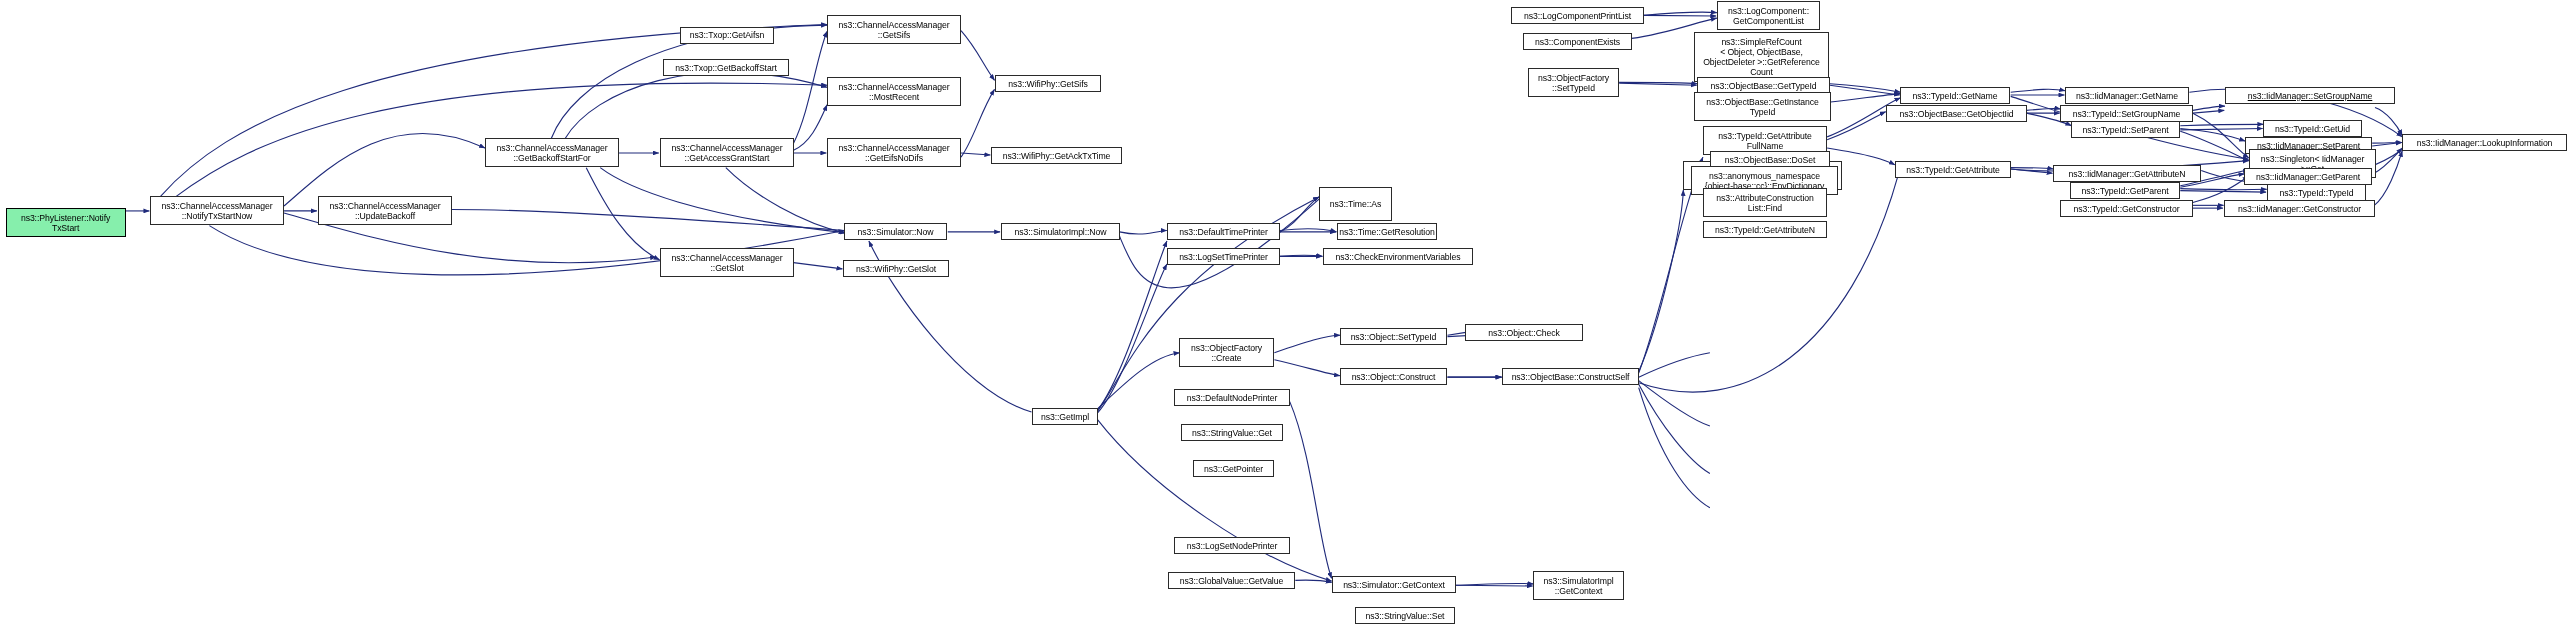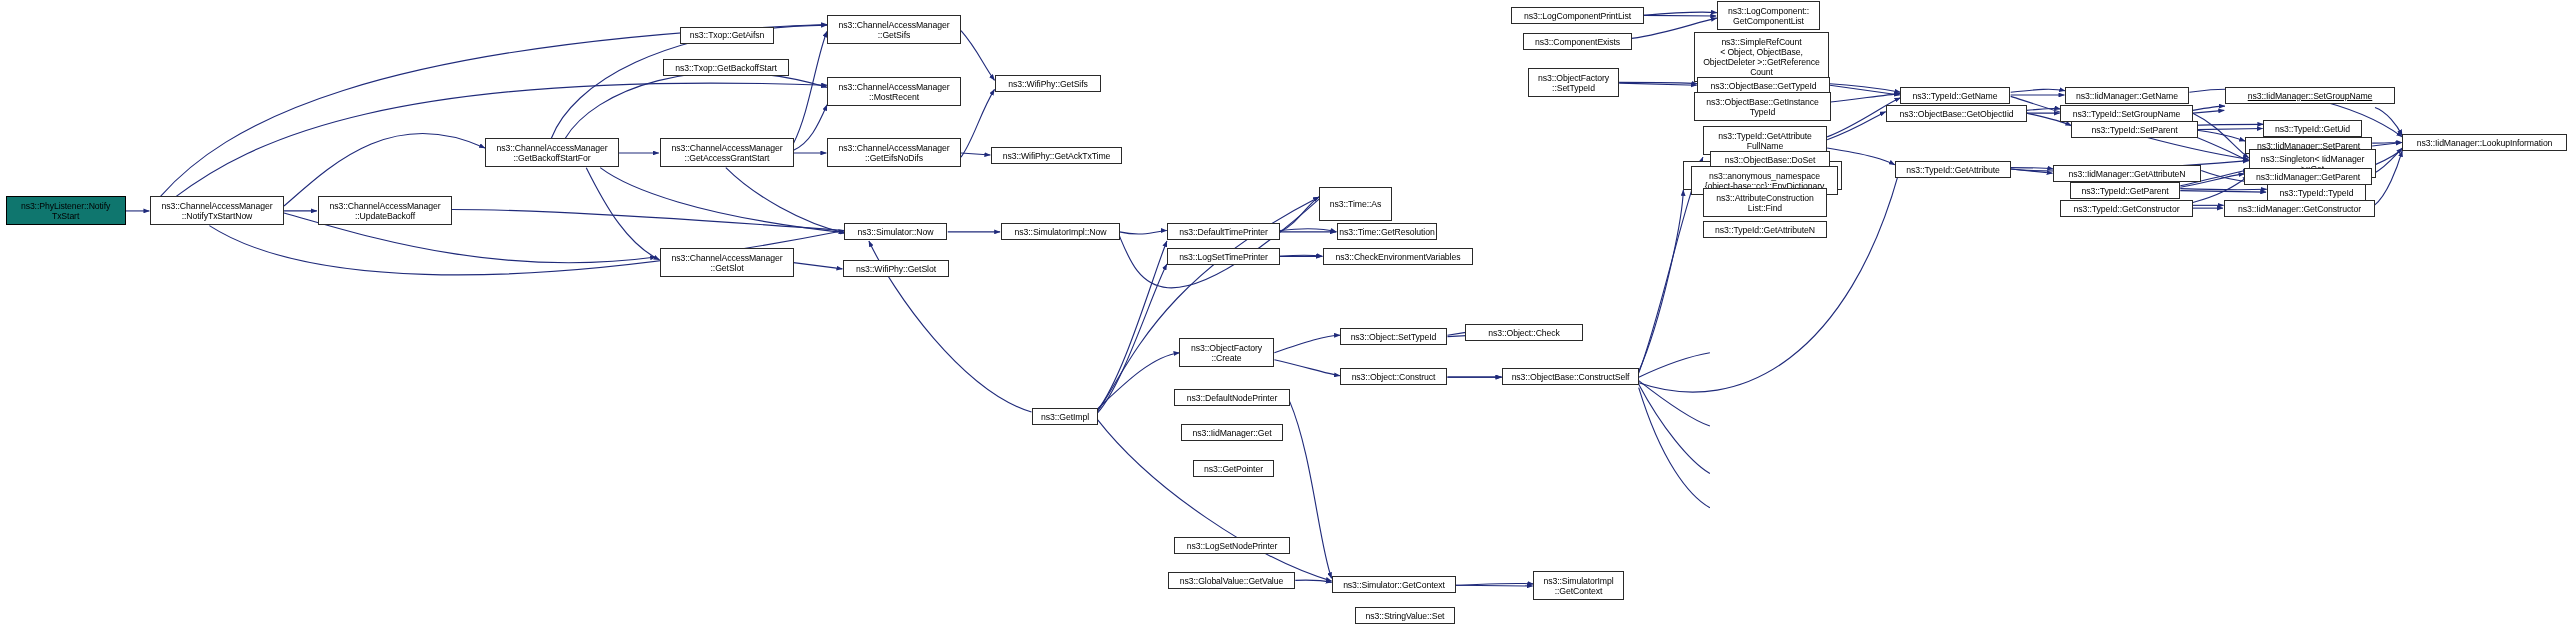--- a/index.html
+++ b/index.html
@@ -45,23 +45,24 @@
     text-align: center;
     font-family: "Liberation Sans", sans-serif;
     font-size: 8.7px;
     line-height: 10px;
     letter-spacing: -0.1px;
     padding: 0.7px 2.8px;
     white-space: pre-line;
     overflow: hidden;
   }
   .gnode.root {
-    background: #0f766e;
+    background: #86efac;
     border-color: #000000;
     border-width: 1.4px;
+    margin-top: 12px;
   }
 </style>
 </head>
 <body>
 
 <div id="graph-canvas">
 
   <svg id="edge-layer" viewBox="0 0 3691 902" preserveAspectRatio="none">
     <defs>
       <marker id="arrowhead" markerWidth="9" markerHeight="7" refX="8.5" refY="3.5" orient="auto" markerUnits="userSpaceOnUse">
@@ -195,21 +196,21 @@
       <div class="gnode" style="left: 1001px; top: 223px; width: 119px; height: 17px;">ns3::SimulatorImpl::Now</div>
       <div class="gnode" style="left: 1167px; top: 223px; width: 113px; height: 17px;">ns3::DefaultTimePrinter</div>
       <div class="gnode" style="left: 1167px; top: 248px; width: 113px; height: 17px;">ns3::LogSetTimePrinter</div>
       <div class="gnode" style="left: 1319px; top: 187px; width: 73px; height: 34px;">ns3::Time::As</div>
       <div class="gnode" style="left: 1337px; top: 223px; width: 100px; height: 17px;">ns3::Time::GetResolution</div>
       <div class="gnode" style="left: 1323px; top: 248px; width: 150px; height: 17px;">ns3::CheckEnvironmentVariables</div>
       <div class="gnode" style="left: 1032px; top: 408px; width: 66px; height: 17px;">ns3::GetImpl</div>
       <div class="gnode" style="left: 1179px; top: 338px; width: 95px; height: 29px;">ns3::ObjectFactory
 ::Create</div>
       <div class="gnode" style="left: 1174px; top: 389px; width: 116px; height: 17px;">ns3::DefaultNodePrinter</div>
-      <div class="gnode" style="left: 1181px; top: 424px; width: 102px; height: 17px;">ns3::IidManager::Get</div>
+      <div class="gnode" style="left: 1181px; top: 424px; width: 102px; height: 17px;">ns3::StringValue::Get</div>
       <div class="gnode" style="left: 1193px; top: 460px; width: 81px; height: 17px;">ns3::GetPointer</div>
       <div class="gnode" style="left: 1174px; top: 537px; width: 116px; height: 17px;">ns3::LogSetNodePrinter</div>
       <div class="gnode" style="left: 1168px; top: 572px; width: 127px; height: 17px;">ns3::GlobalValue::GetValue</div>
       <div class="gnode" style="left: 1195px; top: 604px; width: 77px; height: 17px; margin-top: 36px;">ns3::PeekImpl</div>
       <div class="gnode" style="left: 1340px; top: 328px; width: 107px; height: 17px;">ns3::Object::SetTypeId</div>
       <div class="gnode" style="left: 1340px; top: 368px; width: 107px; height: 17px;">ns3::Object::Construct</div>
       <div class="gnode" style="left: 1465px; top: 324px; width: 118px; height: 17px;">ns3::Object::Check</div>
       <div class="gnode" style="left: 1502px; top: 368px; width: 137px; height: 17px;">ns3::ObjectBase::ConstructSelf</div>
       <div class="gnode" style="left: 1332px; top: 576px; width: 124px; height: 17px;">ns3::Simulator::GetContext</div>
       <div class="gnode" style="left: 1355px; top: 607px; width: 100px; height: 17px;">ns3::StringValue::Set</div>
@@ -236,21 +237,21 @@
       <div class="gnode" style="left: 1691px; top: 166px; width: 147px; height: 29px;">ns3::anonymous_namespace
 {object-base::cc}::EnvDictionary</div>
       <div class="gnode" style="left: 1703px; top: 188px; width: 124px; height: 29px;">ns3::AttributeConstruction
 List::Find</div>
       <div class="gnode" style="left: 1703px; top: 221px; width: 124px; height: 17px;">ns3::TypeId::GetAttributeN</div>
       <div class="gnode" style="left: 1900px; top: 87px; width: 110px; height: 17px;">ns3::TypeId::GetName</div>
       <div class="gnode" style="left: 1886px; top: 105px; width: 141px; height: 17px;">ns3::ObjectBase::GetObjectIid</div>
       <div class="gnode" style="left: 1895px; top: 161px; width: 116px; height: 17px;">ns3::TypeId::GetAttribute</div>
       <div class="gnode" style="left: 2065px; top: 87px; width: 124px; height: 17px;">ns3::IidManager::GetName</div>
       <div class="gnode" style="left: 2060px; top: 105px; width: 133px; height: 17px;">ns3::TypeId::SetGroupName</div>
-      <div class="gnode" style="left: 2071px; top: 121px; width: 127px; height: 17px;">ns3::TypeId::SetParent</div>
+      <div class="gnode" style="left: 2071px; top: 121px; width: 109px; height: 17px;">ns3::TypeId::SetParent</div>
       <div class="gnode" style="left: 2053px; top: 165px; width: 148px; height: 17px;">ns3::IidManager::GetAttributeN</div>
       <div class="gnode" style="left: 2070px; top: 182px; width: 110px; height: 17px;">ns3::TypeId::GetParent</div>
       <div class="gnode" style="left: 2060px; top: 200px; width: 133px; height: 17px;">ns3::TypeId::GetConstructor</div>
       <div class="gnode" style="left: 2225px; top: 87px; width: 170px; height: 17px; text-decoration: underline;">ns3::IidManager::SetGroupName</div>
       <div class="gnode" style="left: 2263px; top: 120px; width: 99px; height: 17px;">ns3::TypeId::GetUid</div>
       <div class="gnode" style="left: 2245px; top: 137px; width: 127px; height: 17px;">ns3::IidManager::SetParent</div>
       <div class="gnode" style="left: 2249px; top: 149px; width: 127px; height: 29px;">ns3::Singleton&lt; IidManager
 &gt;::Get</div>
       <div class="gnode" style="left: 2244px; top: 168px; width: 128px; height: 17px;">ns3::IidManager::GetParent</div>
       <div class="gnode" style="left: 2267px; top: 184px; width: 99px; height: 17px;">ns3::TypeId::TypeId</div>

